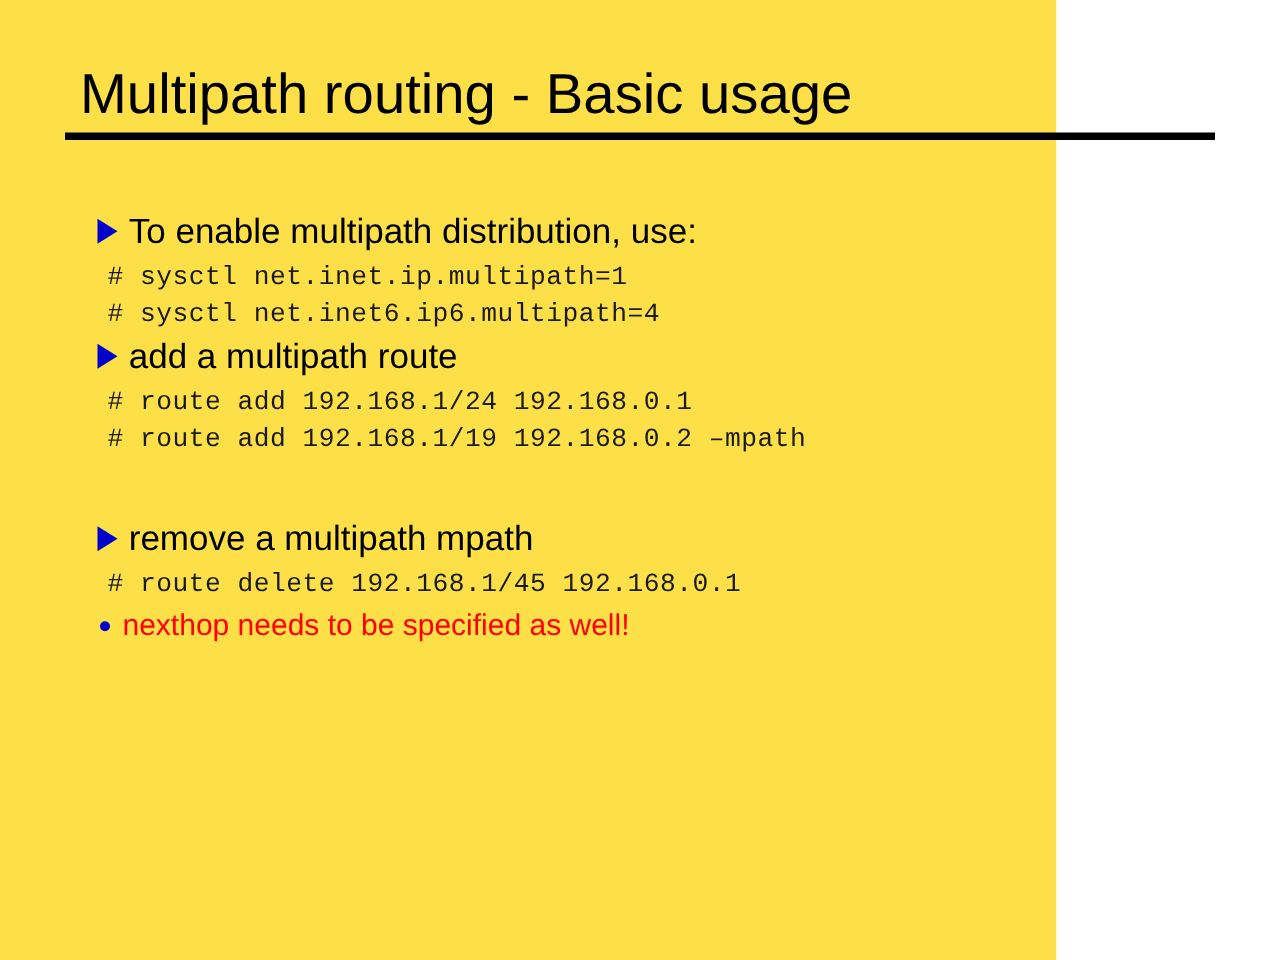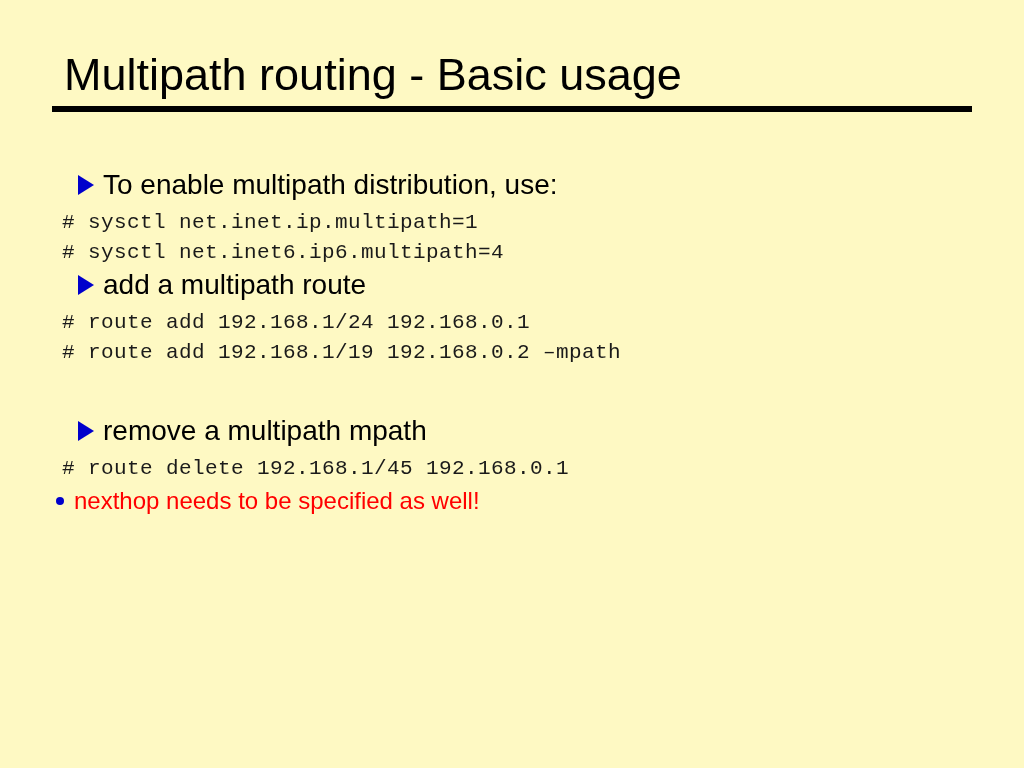--- a/index.html
+++ b/index.html
@@ -10,23 +10,23 @@
   body {
     width: 1024px;
     height: 768px;
     background: #ffffff;
     font-family: "Liberation Sans", sans-serif;
     color: #000000;
     overflow: hidden;
   }
   .slide {
     position: relative;
-    width: 1024px;
+    width: 845px;
     height: 768px;
-    background: #fef9c3;
+    background: #fde047;
   }
 
   
   .title-block {
     position: absolute;
     left: 52px;
     top: 48px;
     width: 920px;
   }
   .slide-title {
@@ -88,30 +88,30 @@
     white-space: nowrap;
   }
 
   
   .code-line {
     font-family: "Liberation Mono", "DejaVu Sans Mono", monospace;
     font-size: 21px;
     line-height: 30px;
     color: #1a1a1a;
     white-space: pre;
-    padding-left: 62px;
+    padding-left: 86px;
     letter-spacing: 0.4px;
   }
 
   
   .sub-row {
     position: relative;
     display: flex;
     align-items: flex-start;
-    padding-left: 56px;
+    padding-left: 80px;
     height: 32px;
     margin-top: 2px;
   }
   .dot-bullet {
     flex: 0 0 auto;
     width: 8px;
     height: 8px;
     border-radius: 50%;
     background: #0000cc;
     margin-top: 11px;

